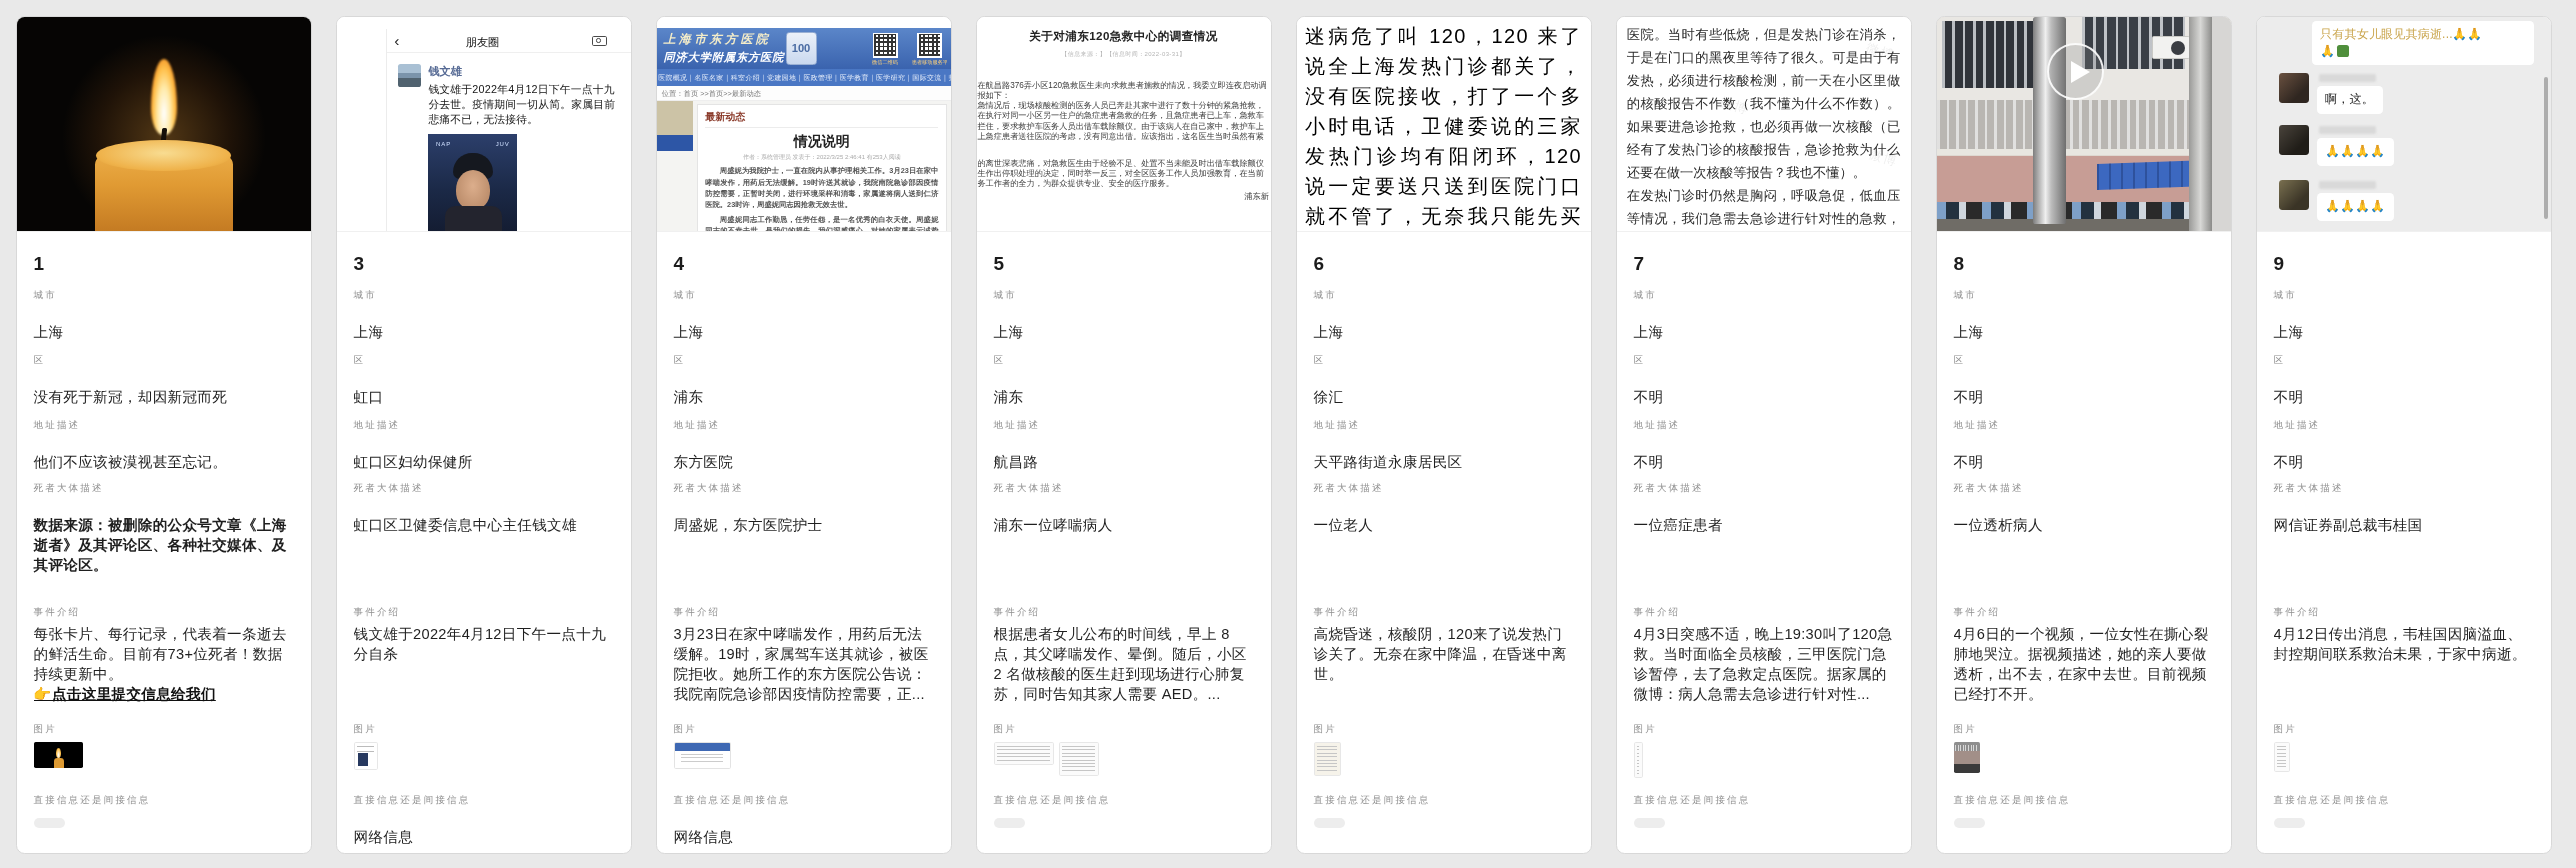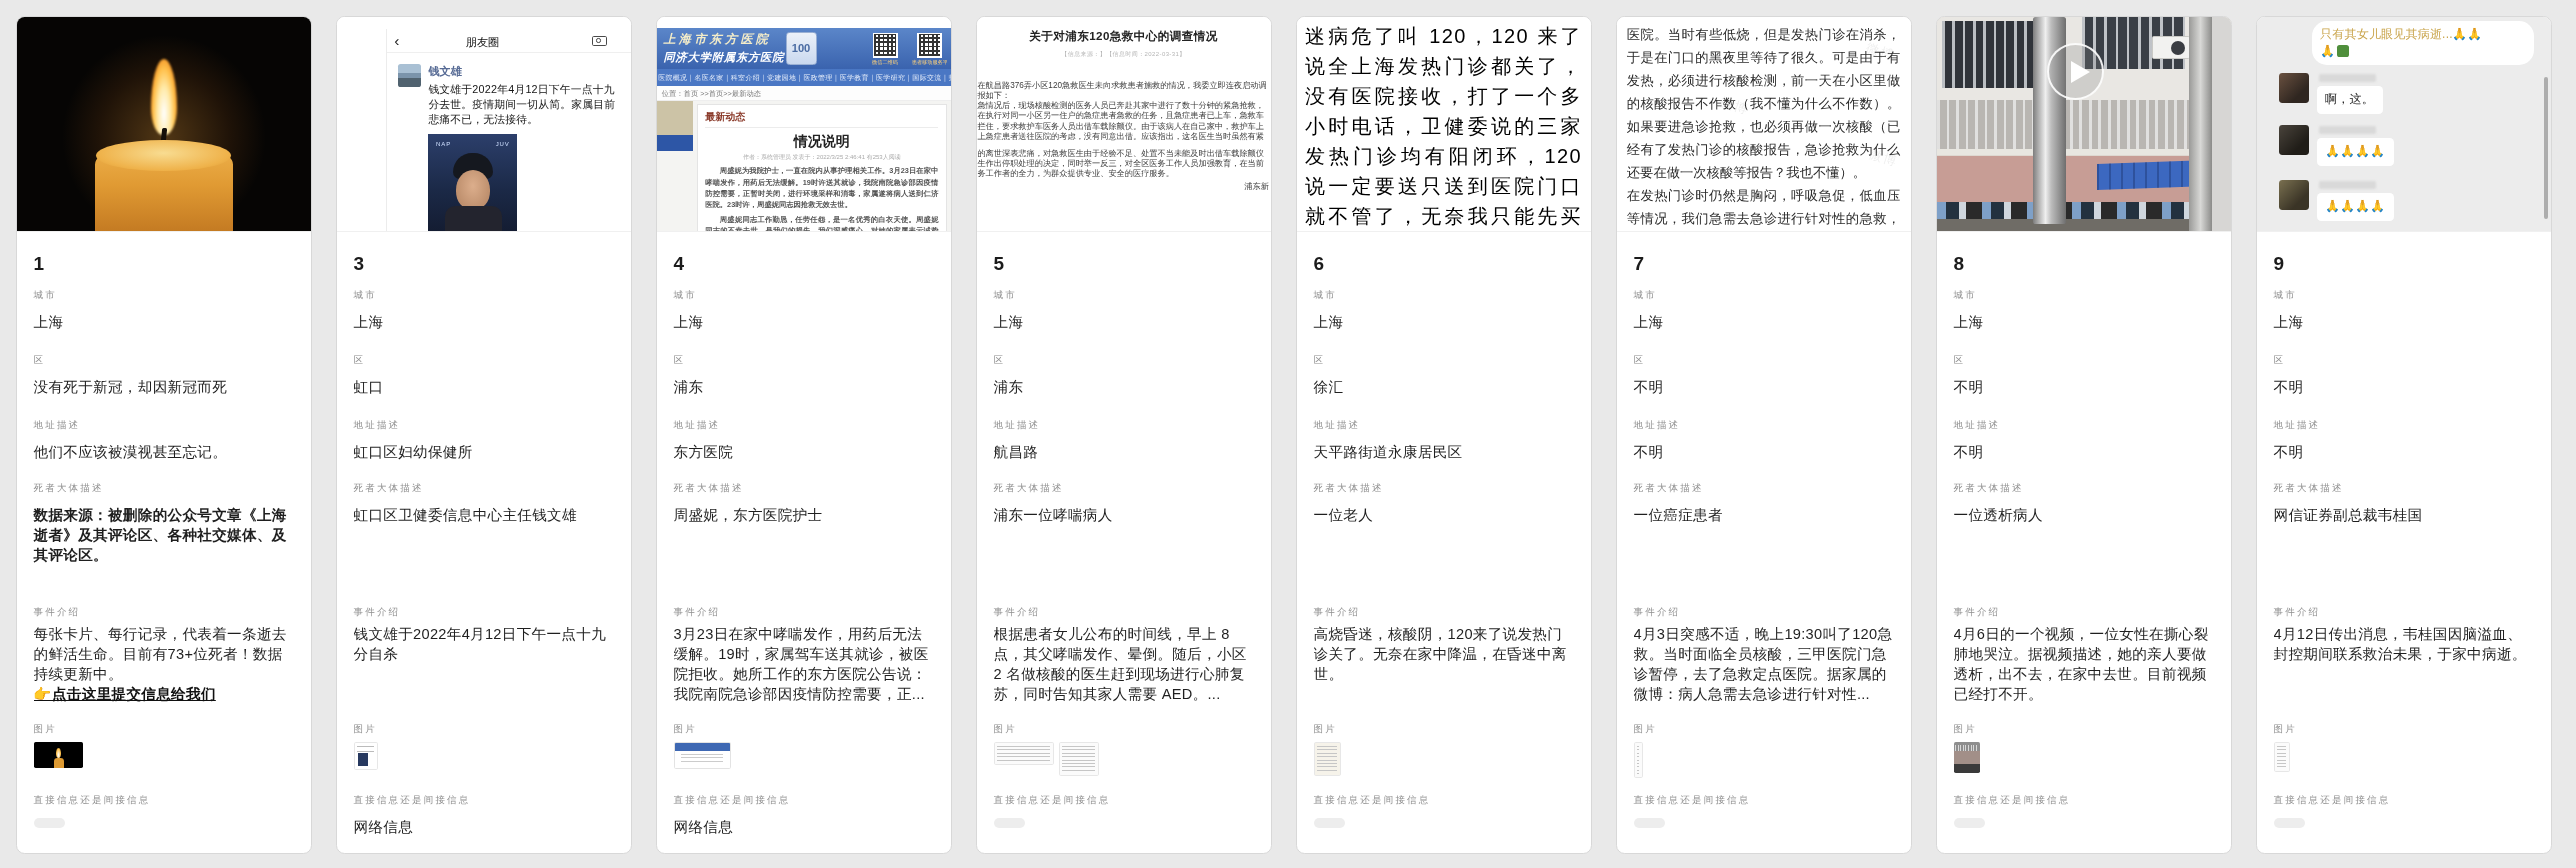--- a/index.html
+++ b/index.html
@@ -13,21 +13,21 @@
   .card {
     flex:none; width:296px; height:838px;
     background:#fff; border:0.9px solid #d8d8d8; border-radius:8.6px;
     overflow:hidden; position:relative;
   }
   .hero { height:215px; position:relative; overflow:hidden; background:#fff; border-bottom:0.9px solid #f0f0f0; }
   .content { padding:0 17px; }
   .num { padding-top:20.6px; height:43px; font-size:19px; font-weight:700; color:#1b1b1b; line-height:22.4px; }
   .f { padding-top:13.8px; }
   .lab { font-size:9.5px; color:#8e8e8e; letter-spacing:2.2px; line-height:12px; }
-  .val { margin-top:11px; font-size:14.6px; color:#1f1f1f; line-height:20px; letter-spacing:0.3px; }
+  .val { margin-top:21px; font-size:14.6px; color:#1f1f1f; line-height:20px; letter-spacing:0.3px; }
   .val.bold { font-weight:700; }
   .f-city { height:65px; } .f-district { height:65px; } .f-address { height:63px; }
   .f-deceased { height:126px; }
   .f-event { height:115px; padding-top:12px; }
   .f-event .val { margin-top:6px; line-height:20px; max-height:83px; overflow:hidden; }
   .event-link { font-size:14.6px; line-height:20.6px; font-weight:700; text-decoration:underline; color:#111; cursor:pointer; }
   .f-image { height:71px; }
   .thumb-row { margin-top:6.9px; display:flex; gap:5.2px; align-items:flex-start; }
   .pill { margin-top:12px; width:31px; height:9.5px; border-radius:5.2px; background:#ededed; }
 
@@ -93,21 +93,21 @@
   .h-doc-t { text-align:center; font-size:14px; font-weight:700; color:#222; margin-top:5.2px; }
   .h-doc-m { text-align:center; font-size:6px; color:#aaa; margin-top:1.7px; }
   .h-p { font-size:7.3px; color:#555; line-height:11.2px; margin-top:3.4px; text-indent:2em; text-align:justify;font-weight:bold; }
 
   
   .hero-doc { padding-top:12px; }
   .d-title { text-align:center; font-size:11.6px; font-weight:700; color:#222; letter-spacing:0.4px; }
   .d-meta { text-align:center; font-size:6px; color:#b5b5b5; margin-top:6px; letter-spacing:0.4px; }
   .d-body { margin-top:21.5px; }
   .d-line { white-space:nowrap; overflow:hidden; font-size:8.2px; color:#3d3d3d; line-height:10.2px; padding-left:0.9px; }
-  .d-line.gap { margin-top:7px; }
+  .d-line.gap { margin-top:17px; }
   .d-sign { text-align:right; font-size:8.2px; color:#3d3d3d; margin-top:1.7px; padding-right:1.7px; white-space:nowrap; overflow:hidden; }
 
   
   .hero-bigtext { padding:3.4px 8.6px 0 8.6px; font-size:20px; line-height:30px; color:#000;
     letter-spacing:1.3px; text-align:justify; font-weight:500; }
 
   
   .hero-smalltext { padding:6px 10.3px 0 10.3px; font-size:13.3px; line-height:23px; color:#2b2b2b; text-align:justify; }
   .wm { position:absolute; font-size:13px; color:rgba(0,0,0,.07); transform:rotate(18deg); letter-spacing:1.7px; }
   .wm.w1 { right:15.5px; top:22.4px; } .wm.w2 { right:12px; top:129px; } .wm.w3 { left:103px; top:77px; }
@@ -554,21 +554,21 @@
       </div>
       <div class="f f-direct">
           <div class="lab">直接信息还是间接信息</div>
           <div class="pill"></div>
         </div>
     </div>
   </article>
 
   <article class="card">
     <div class="hero hero-chat">
-      <div class="cb" style="left:55px; right:17px; top:3.4px;border-radius:15px;">
+      <div class="cb" style="left:55px; right:17px; top:3.4px;">
         <span class="emj">只有其女儿眼见其病逝...🙏🙏</span><br>
         <span class="emj">🙏</span><span class="c-green"></span>
       </div>
       <div class="c-av a1" style="top:56px;"></div>
       <div class="c-name" style="top:57px;"></div>
       <div class="cb" style="left:60px; top:69px;">啊，这。</div>
       <div class="c-av a2" style="top:108px;"></div>
       <div class="c-name" style="top:109px;"></div>
       <div class="cb emj" style="left:60px; top:121px;">🙏🙏🙏🙏</div>
       <div class="c-av a3" style="top:163px;"></div>

